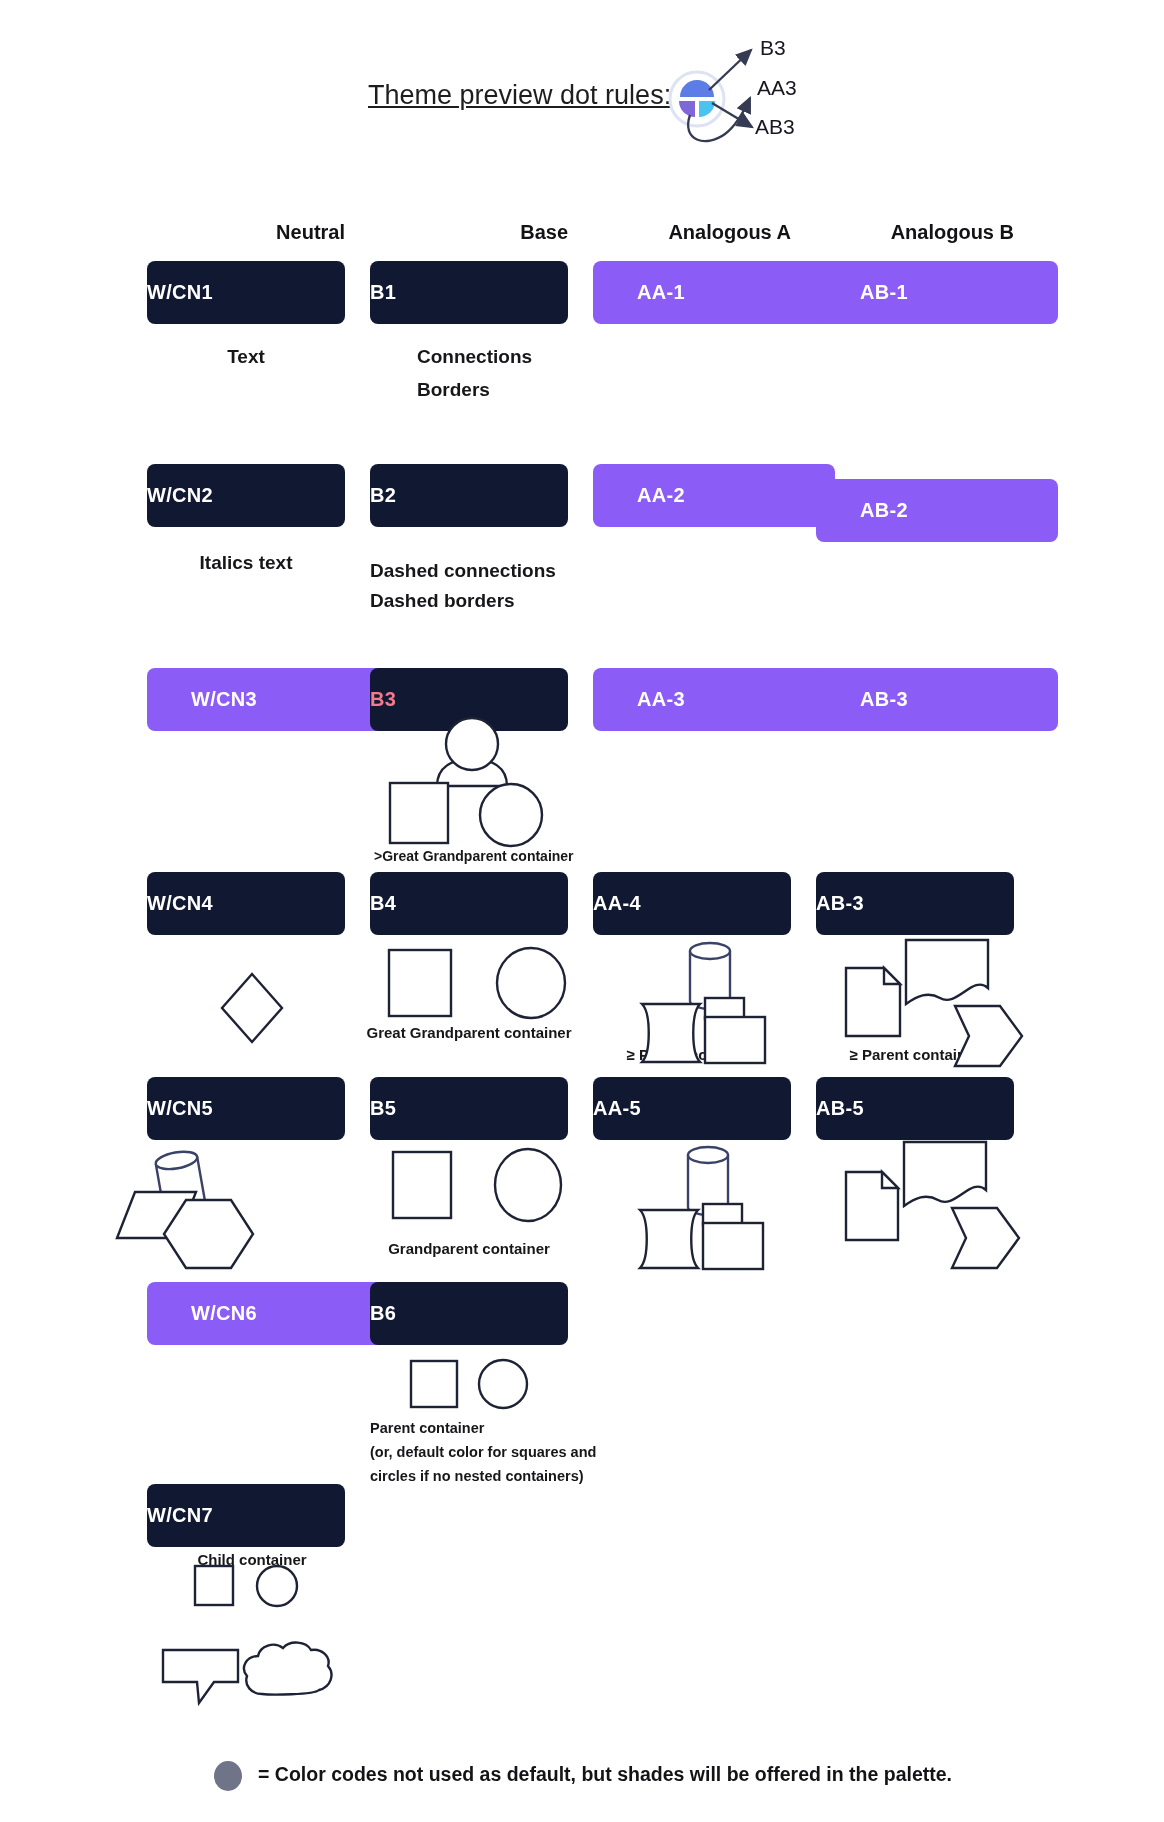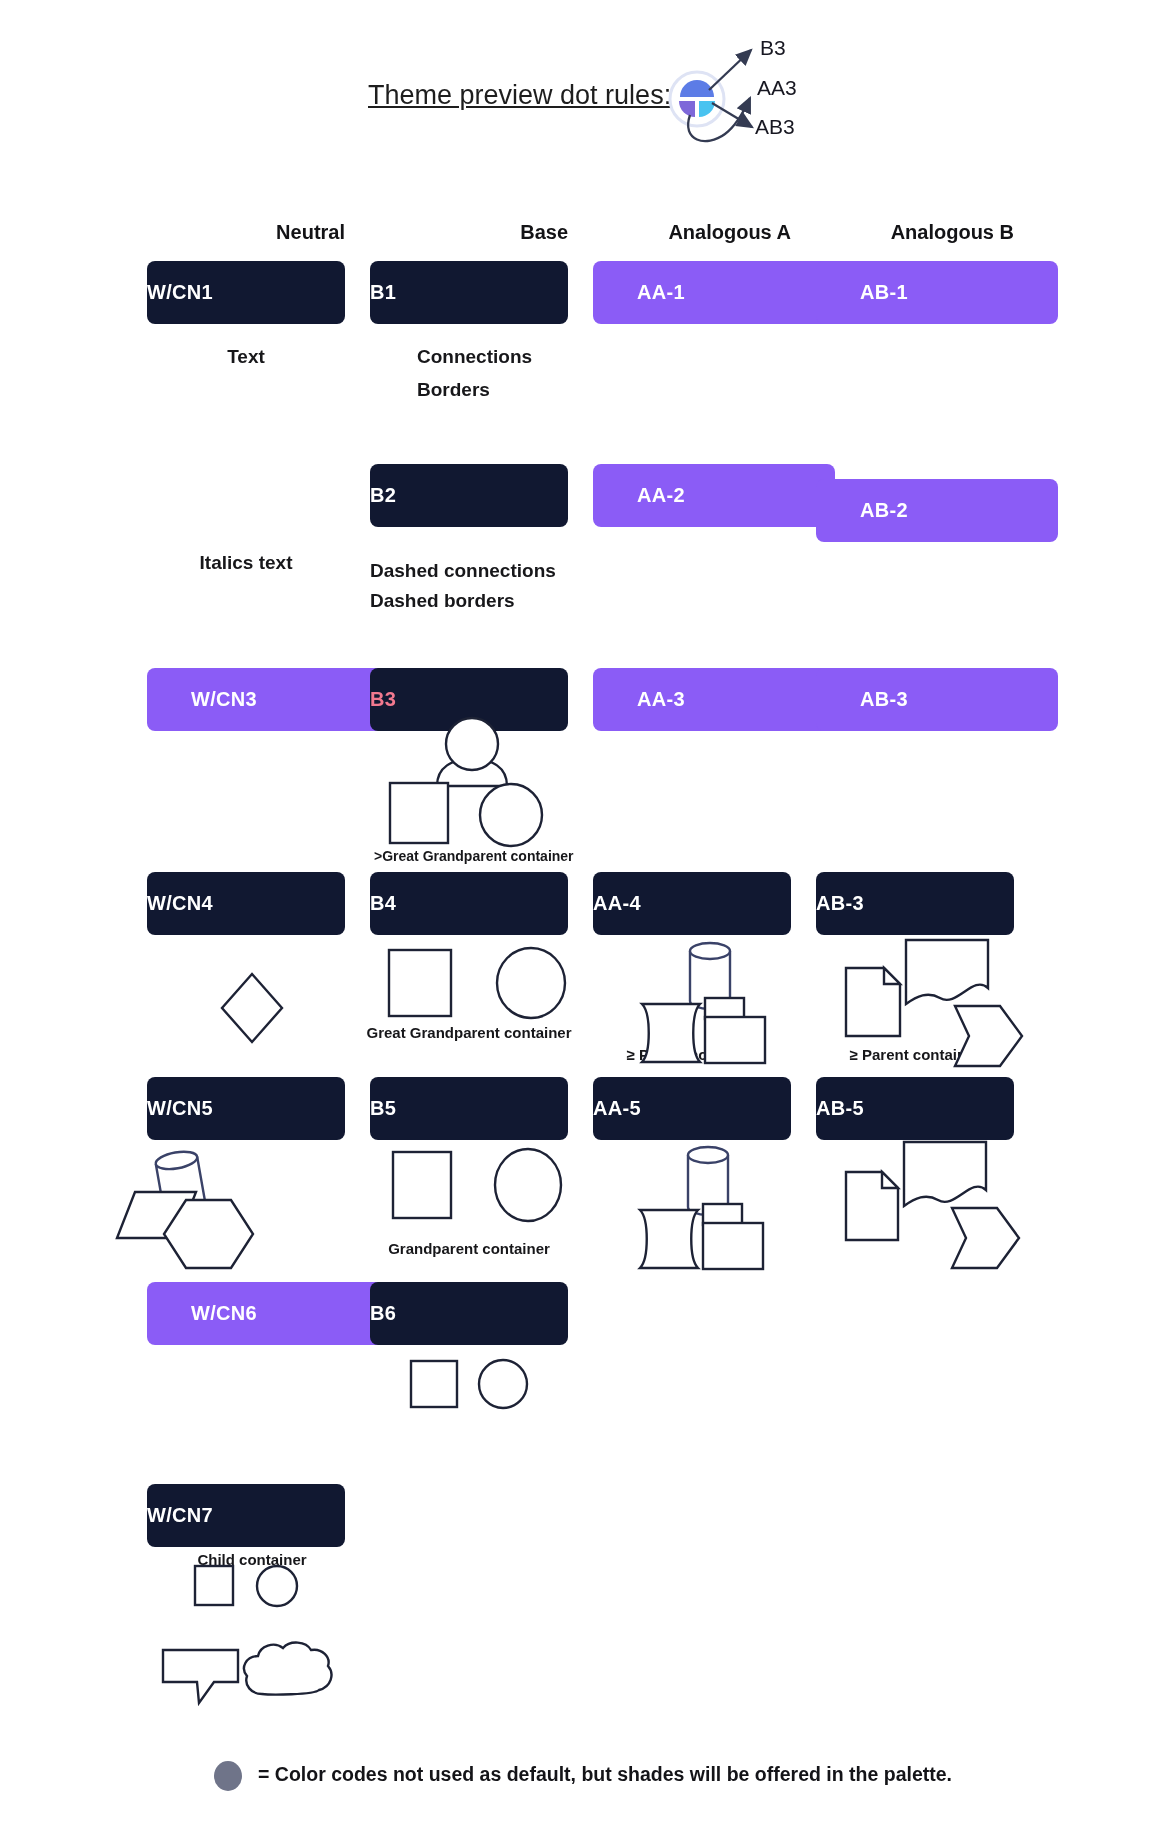--- a/index.html
+++ b/index.html
@@ -57,20 +57,23 @@
   <div class="swatch gray" style="left:816px;top:261px">
     <span class="swatch-label">AB-1</span>
     </div>
 
   <div class="cap cap-lg center" style="left:147px;top:340px;width:198px">Text</div>
   <div class="cap cap-lg" style="left:417px;top:340px">
     <span class="line">Connections</span>
     <span class="line">Borders</span>
   </div>
 
+  <div class="swatch dark" style="left:147px;top:464px">
+    <span class="swatch-label">W/CN2</span>
+    </div>
   <div class="swatch dark" style="left:370px;top:464px">
     <span class="swatch-label">B2</span>
     </div>
   <div class="swatch gray" style="left:593px;top:464px">
     <span class="swatch-label">AA-2</span>
     </div>
   <div class="swatch gray" style="left:816px;top:479px">
     <span class="swatch-label">AB-2</span>
     </div>
 
@@ -127,20 +130,25 @@
 
   <div class="cap cap-md center" style="left:370px;top:1240px;width:198px">Grandparent container</div>
 
   <div class="swatch gray" style="left:147px;top:1282px">
     <span class="swatch-label">W/CN6</span>
     </div>
   <div class="swatch dark" style="left:370px;top:1282px">
     <span class="swatch-label">B6</span>
     </div>
 
+  <div class="cap" style="left:370px;top:1416px;font-size:14.5px;line-height:24px">
+    <span class="line">Parent container</span>
+    <span class="line">(or, default color for squares and</span>
+    <span class="line">circles if no nested containers)</span>
+  </div>
 
   <div class="swatch dark" style="left:147px;top:1484px">
     <span class="swatch-label">W/CN7</span>
     </div>
 
   <div class="cap cap-md center" style="left:147px;top:1551px;width:210px">Child container</div>
 
   <div class="footnote-text">= Color codes not used as default, but shades will be offered in the palette.</div>
 
   <svg class="shapes" width="1164" height="1822" viewBox="0 0 1164 1822">

